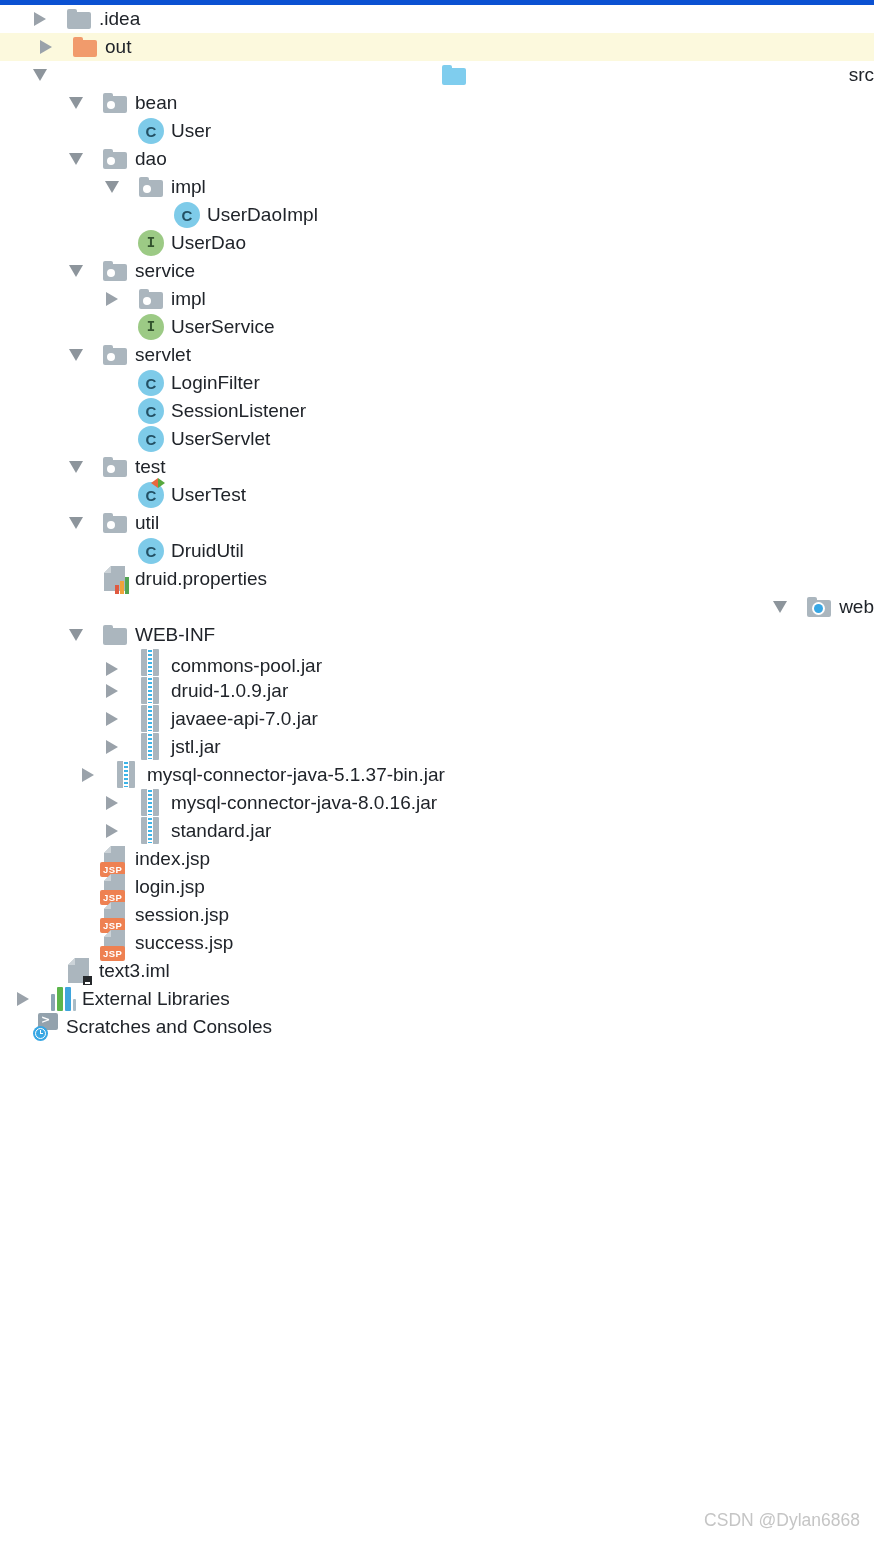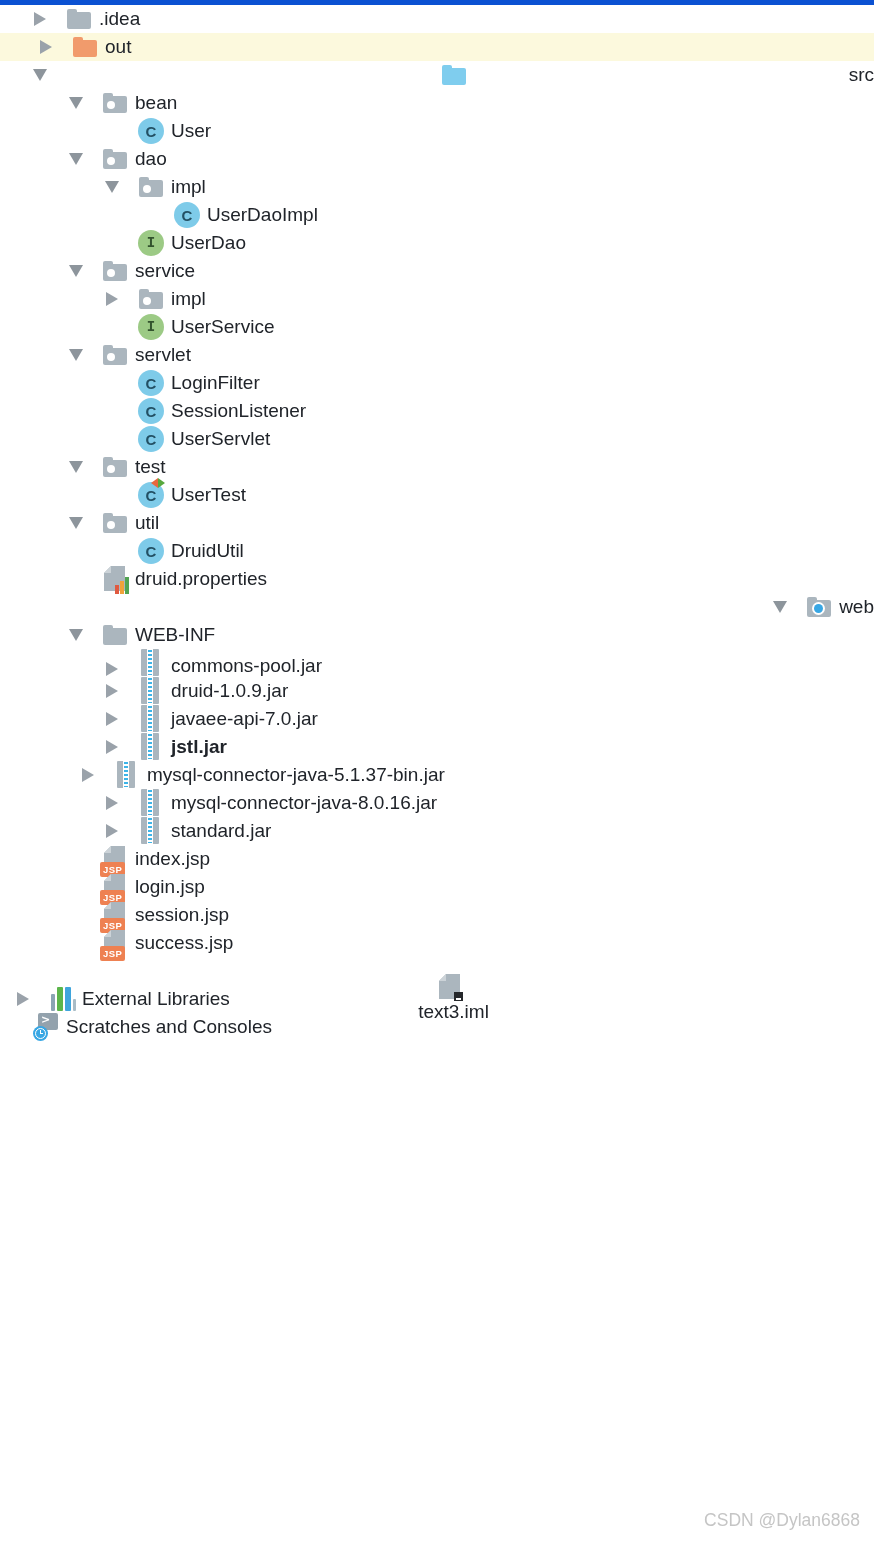--- a/index.html
+++ b/index.html
@@ -301,21 +301,21 @@
       <div class="row" style="padding-left: 105px;">
         <span class="arrow collapsed"></span>
         <span class="icon">
           <i class="jar-body"></i>
           <i class="jar-zip">
             <i></i>
           </i>
         </span>
         <span class="label">javaee-api-7.0.jar</span>
       </div>
-      <div class="row" style="padding-left: 105px; font-weight: bold;">
+      <div class="row" style="padding-left: 105px;">
         <span class="arrow collapsed"></span>
         <span class="icon">
           <i class="jar-body"></i>
           <i class="jar-zip">
             <i></i>
           </i>
         </span>
         <span class="label">jstl.jar</span>
       </div>
       <div class="row" style="padding-left: 81px;">
@@ -377,21 +377,21 @@
       </div>
       <div class="row" style="padding-left: 69px;">
         <span class="arrow none"></span>
         <span class="icon">
           <i class="file-body"></i>
           <i class="file-flap"></i>
           <i class="jsp-badge">JSP</i>
         </span>
         <span class="label">success.jsp</span>
       </div>
-      <div class="row" style="padding-left: 33px; flex-direction: column;">
+      <div class="row" style="padding-left: 33px;">
         <span class="arrow none"></span>
         <span class="icon">
           <i class="file-body"></i>
           <i class="file-flap"></i>
           <i class="iml-sq">
             <i></i>
           </i>
         </span>
         <span class="label">text3.iml</span>
       </div>

